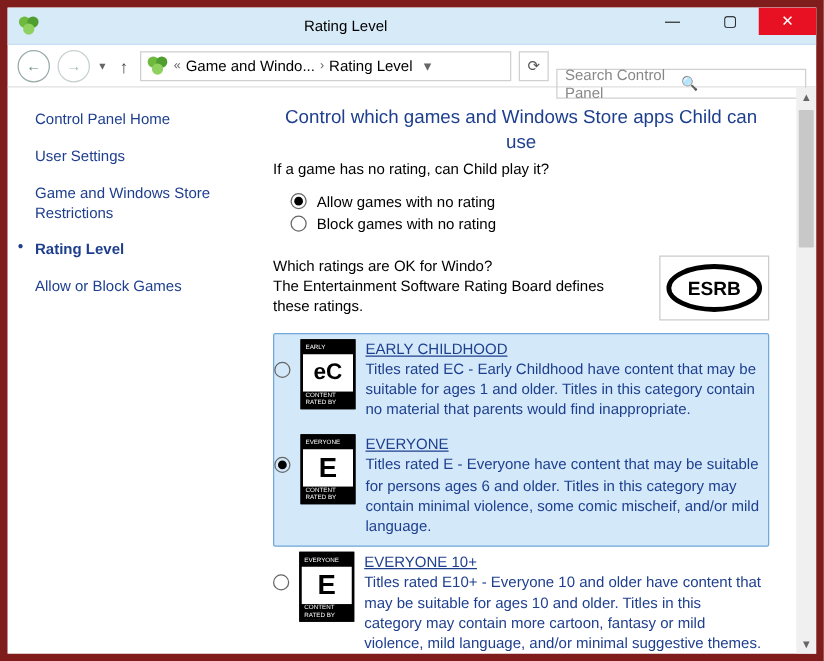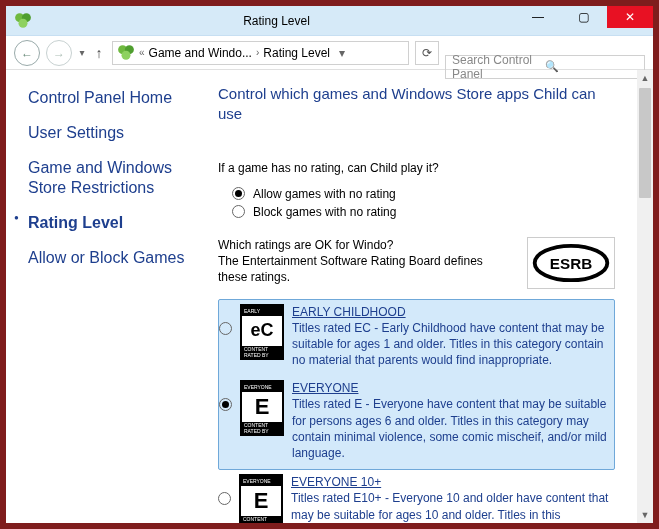--- a/index.html
+++ b/index.html
@@ -20,25 +20,25 @@
 .breadcrumb { flex: 1; height: 24px; border: 1px solid #d0d0d0; display: flex; align-items: center; padding: 0 4px; gap: 4px; font-size: 12px; color: #000; min-width: 0; overflow: hidden; }
 .breadcrumb .bc-icon { width: 18px; height: 18px; flex-shrink: 0; }
 .breadcrumb .chev { color: #666; font-size: 10px; flex-shrink: 0; }
 .breadcrumb .bc-item { white-space: nowrap; overflow: hidden; text-overflow: ellipsis; }
 .bc-dd { width: 16px; text-align: center; color: #666; flex-shrink: 0; }
 .refresh { width: 24px; height: 24px; border: 1px solid #d0d0d0; display: flex; align-items: center; justify-content: center; color: #555; }
 .search { width: 200px; height: 24px; border: 1px solid #d0d0d0; display: flex; align-items: center; padding: 0 6px; color: #888; margin-top: 28px; }
 .search span { flex: 1; font-style: normal; color: #888; }
 .content { flex: 1; display: flex; overflow: hidden; position: relative; }
 .sidebar { width: 208px; padding: 18px 14px 14px 22px; }
-.sidebar a, .sidebar .side-item { display: block; color: #1e3f8e; text-decoration: none; font-size: 16px; margin-bottom: 14px; line-height: 1.3; cursor: pointer; }
+.sidebar a, .sidebar .side-item { display: block; color: #1e3f8e; text-decoration: none; font-size: 12px; margin-bottom: 14px; line-height: 1.3; cursor: pointer; }
 .sidebar .current { font-weight: bold; position: relative; }
 .sidebar .current::before { content: "●"; position: absolute; left: -14px; top: 0; color: #1e3f8e; font-size: 8px; }
 .main { flex: 1; padding: 14px 22px 14px 4px; overflow-y: auto; color: #000; }
-.main h1 { color: #1e3f8e; font-size: 15px; font-weight: normal; margin-bottom: 36px; line-height: 1.35; }
+.main h1 { color: #1e3f8e; font-size: 15px; font-weight: normal; margin-bottom: 3px; line-height: 1.35; text-align: center; }
 .q { font-size: 12px; margin-bottom: 12px; }
 .radio-row { display: flex; gap: 8px; margin: 4px 0; padding-left: 14px; }
 .radio { width: 13px; height: 13px; border: 1px solid #666; border-radius: 50%; display: flex; align-items: center; justify-content: center; flex-shrink: 0; }
 .radio.checked::after { content: ""; width: 7px; height: 7px; background: #000; border-radius: 50%; }
 .esrb-row { display: flex; align-items: flex-start; gap: 12px; margin-top: 18px; margin-bottom: 10px; }
 .esrb-text { flex: 1; font-size: 12px; line-height: 1.35; }
 .esrb-logo { width: 88px; height: 52px; border: 1px solid #ccc; display: flex; align-items: center; justify-content: flex-end; }
 .rating-box { border: 1px solid transparent; border-radius: 2px; }
 .rating-box.sel { border: 1px solid #6fa8d9; background: #d3e9fa; }
 .rating-row { display: flex; align-items: flex-start; gap: 8px; padding: 4px 6px 8px 0; }

